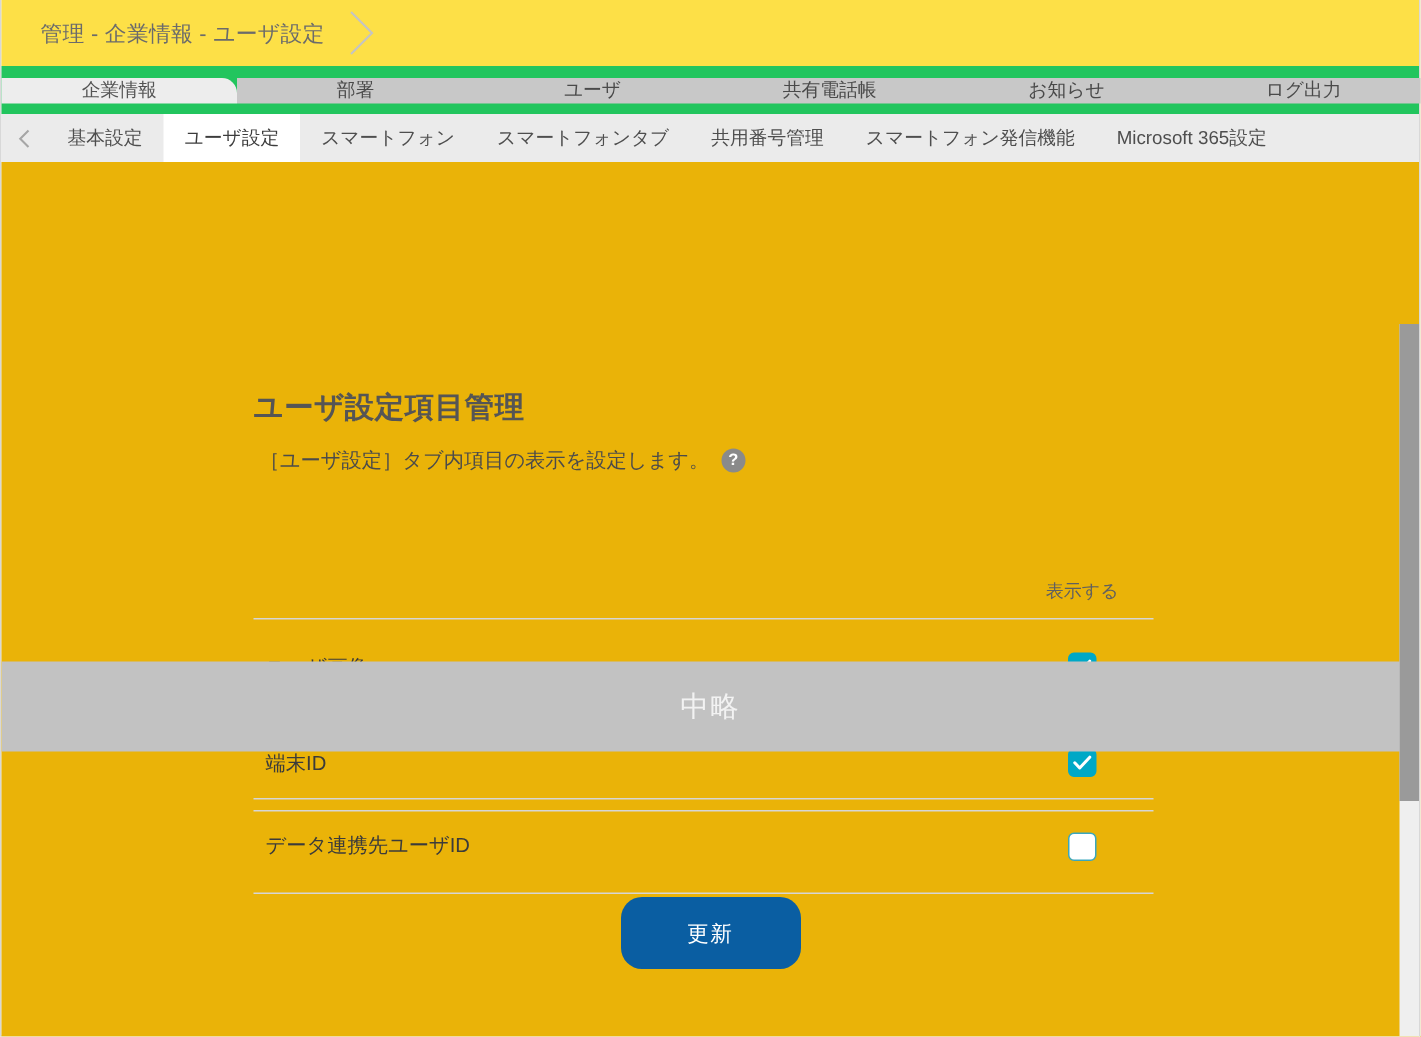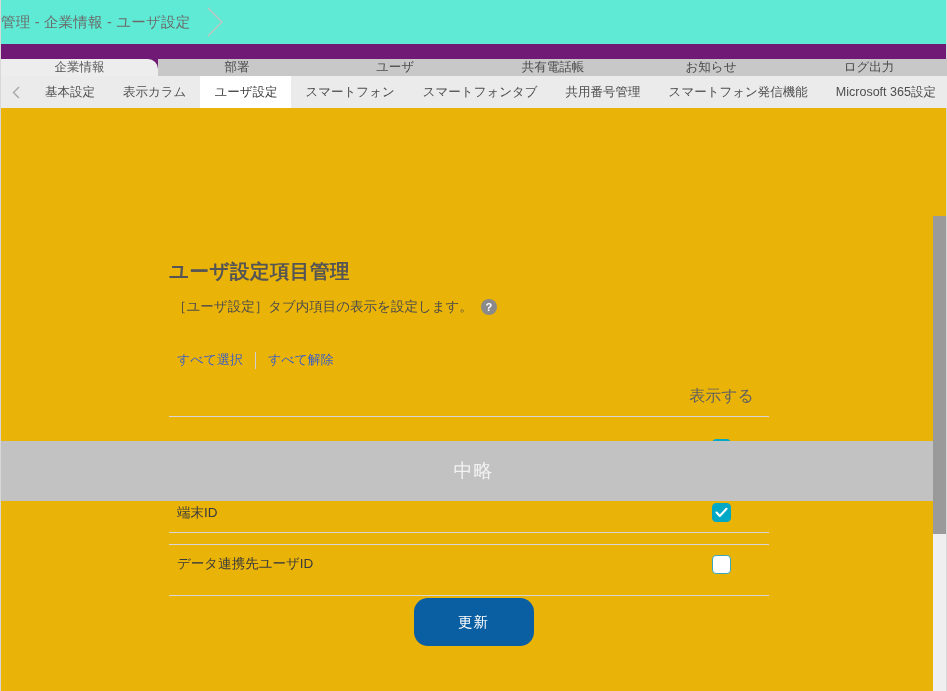--- a/index.html
+++ b/index.html
@@ -19,46 +19,46 @@
     background: #ffffff;
     border-left: 1px solid #d8d8d8;
     border-right: 1px solid #d8d8d8;
     border-bottom: 1px solid #d8d8d8;
   }
 
   
   .breadcrumb-bar {
     position: relative;
     height: 44px;
-    background: #5eead4;
-    display: flex;
-    align-items: center;
-    padding-left: 0;
+    background: #fde047;
+    display: flex;
+    align-items: center;
+    padding-left: 26px;
     text-align: center;
   }
   .breadcrumb-text {
     font-size: 14.5px;
     color: #6b6b6b;
     letter-spacing: .2px;
     white-space: nowrap;
   }
   .breadcrumb-chevron {
     margin-left: 14px;
     width: 24px;
     height: 44px;
     position: relative;
   }
   .breadcrumb-chevron svg { display: block; }
 
   
   .primary-tabs {
     height: 32px;
-    background: #701a75;
-    display: flex;
-    align-items: flex-end;
+    background: #22c55e;
+    display: flex;
+    align-items: center;
   }
   .ptab {
     flex: 0 0 auto;
     display: flex;
     align-items: center;
     justify-content: center;
     font-size: 12.5px;
     color: #4a4a4a;
     background: #c8c8c8;
     user-select: none;
@@ -167,21 +167,21 @@
 
   .table-wrap {
     position: absolute;
     left: 168px;
     top: 278px;
     width: 600px;
   }
   .table-head {
     display: flex;
     justify-content: flex-end;
-    font-size: 16px;
+    font-size: 12px;
     color: #606060;
     padding-bottom: 9px;
     border-bottom: 1px solid #d6d6d6;
   }
   .table-head .col-show {
     width: 95px;
     text-align: center;
   }
   .row {
     display: flex;
@@ -324,23 +324,20 @@
 
   <div class="secondary-tabs">
     <div class="arrow-btn">
       <svg width="9" height="13" viewBox="0 0 9 13" aria-hidden="true">
         <polyline points="7,1 1.5,6.5 7,12" fill="none" stroke="#a6a6a6" stroke-width="1.4"></polyline>
       </svg>
     </div>
     <div class="stab">
       <span>基本設定</span>
     </div>
-    <div class="stab">
-      <span>表示カラム</span>
-    </div>
     <div class="stab active">
       <span>ユーザ設定</span>
     </div>
     <div class="stab">
       <span>スマートフォン</span>
     </div>
     <div class="stab">
       <span>スマートフォンタブ</span>
     </div>
     <div class="stab">
@@ -357,25 +354,20 @@
 
   <div class="content-area">
 
     <div class="page-title">ユーザ設定項目管理</div>
 
     <div class="page-desc">
       <span>［ユーザ設定］タブ内項目の表示を設定します。</span>
       <span class="help-icon">?</span>
     </div>
 
-    <div class="bulk-links">
-      <span class="bulk-link">すべて選択</span>
-      <span class="bulk-divider"></span>
-      <span class="bulk-link">すべて解除</span>
-    </div>
 
     <div class="table-wrap">
       <div class="table-head">
         <span class="col-show">表示する</span>
       </div>
 
       <div class="row">
         <span class="row-label">ユーザ画像</span>
         <span class="row-check">
           <span class="cbox on">

